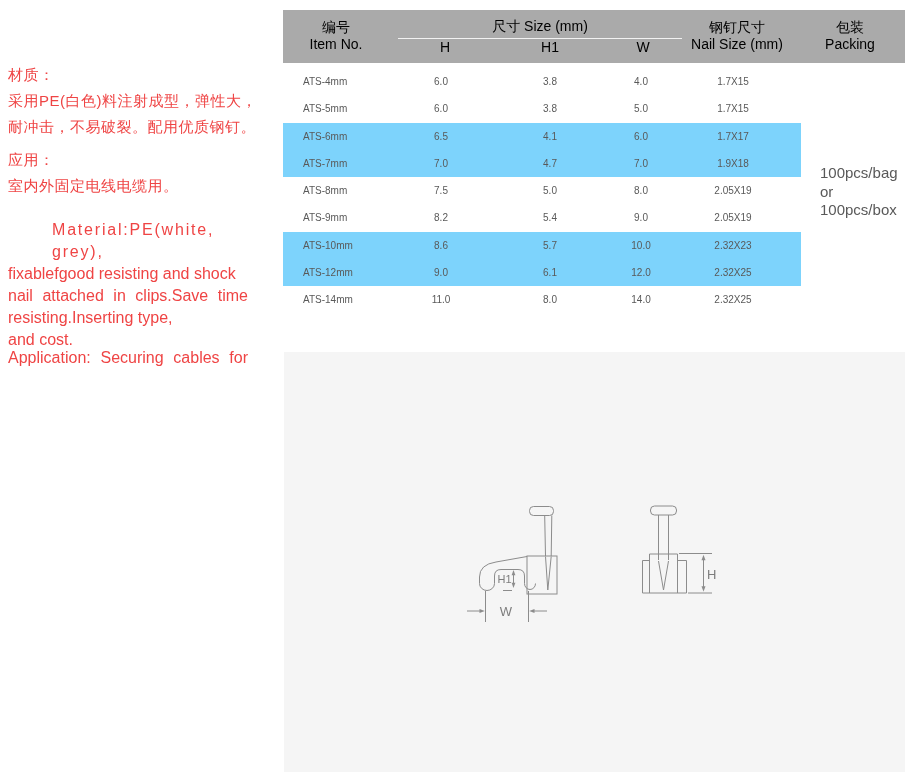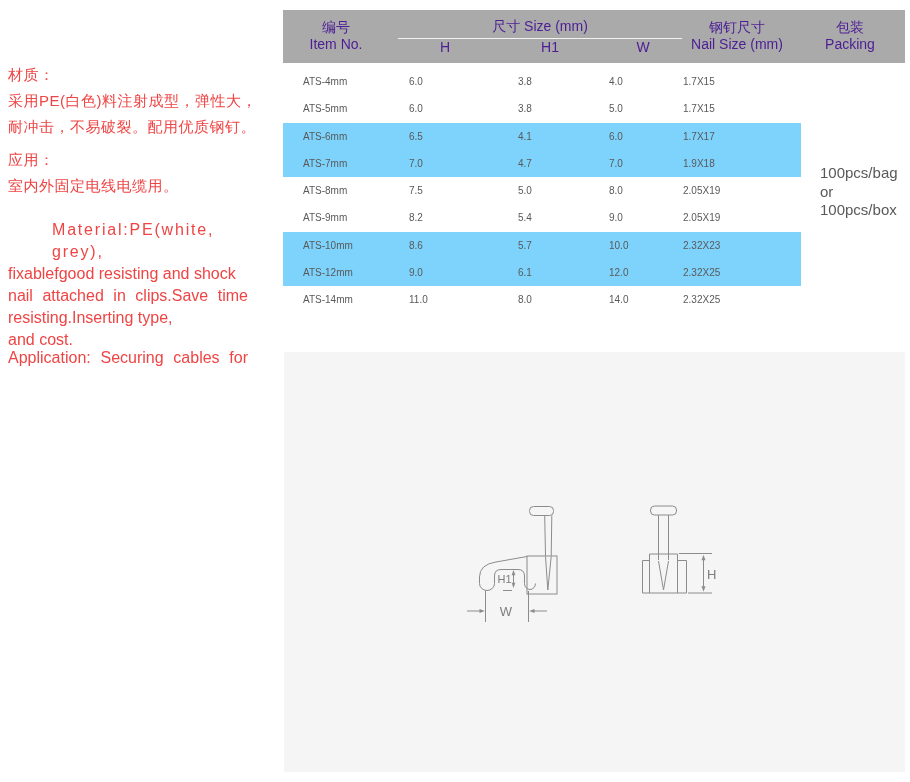--- a/index.html
+++ b/index.html
@@ -15,40 +15,40 @@
   .cn { font-size:15px; line-height:26px; letter-spacing:0.5px; }
   .en { font-size:16px; line-height:22px; width:240px; }
   .ln { white-space:nowrap; }
   .en .ln { white-space:normal; }
   .jfy { text-align:justify; text-align-last:justify; }
   .ls  { letter-spacing:1.8px;margin-left:44px; }
 
   
   .thead {
     position:absolute; left:283px; top:10px; width:622px; height:53px;
-    background:#aaaaaa; color:#4c1d95; font-size:14px;
+    background:#aaaaaa; color:#000000; font-size:14px;
   }
   .hgroup { position:absolute; top:0; height:100%; text-align:center;
     padding-top:9px; line-height:17px; box-sizing:border-box; }
   .item-g { left:3px;   width:100px; }
   .size-g { left:115px; width:284px; }
   .nail-g { left:384px; width:140px; }
   .pack-g { left:512px; width:110px; }
   .size-title { margin:0 auto; height:19px; line-height:14px;
     border-bottom:1px solid rgba(255,255,255,0.85); }
   .sub { position:absolute; top:30px; width:64px; line-height:15px; text-align:center; }
   .sub-h  { left:15px; }
   .sub-h1 { left:120px; }
   .sub-w  { left:213px; }
 
   .tbody { position:absolute; left:283px; top:68px; width:622px; }
   .row { position:relative; width:518px; height:27.3px; font-size:10px; }
   .row.shaded { background:#7dd3fc; }
   .cell { position:absolute; top:0; height:100%; line-height:27.3px;
-    white-space:nowrap; }
+    text-align:center; white-space:nowrap; }
   .c-item { left:20px;  text-align:left; }
   .c-h    { left:126px; width:64px; }
   .c-h1   { left:235px; width:64px; }
   .c-w    { left:326px; width:64px; }
   .c-nail { left:400px; width:100px; }
 
   .packing { position:absolute; left:820px; top:164px; width:88px;
     font-size:15px; line-height:18.5px; color:#595959; }
 
   

